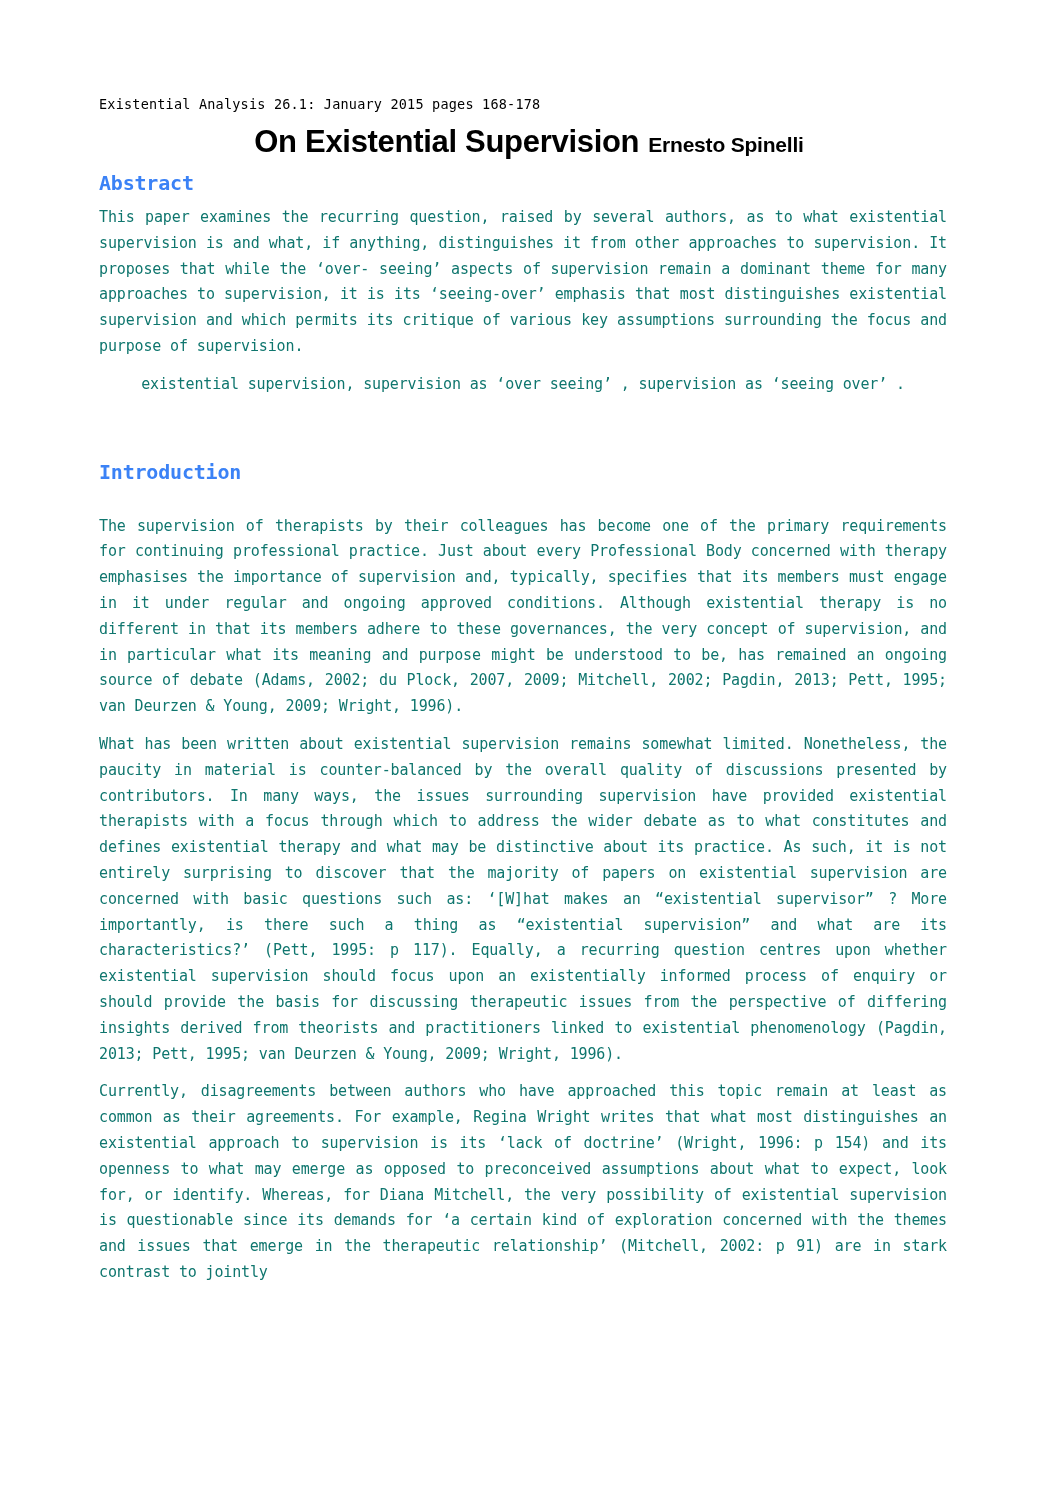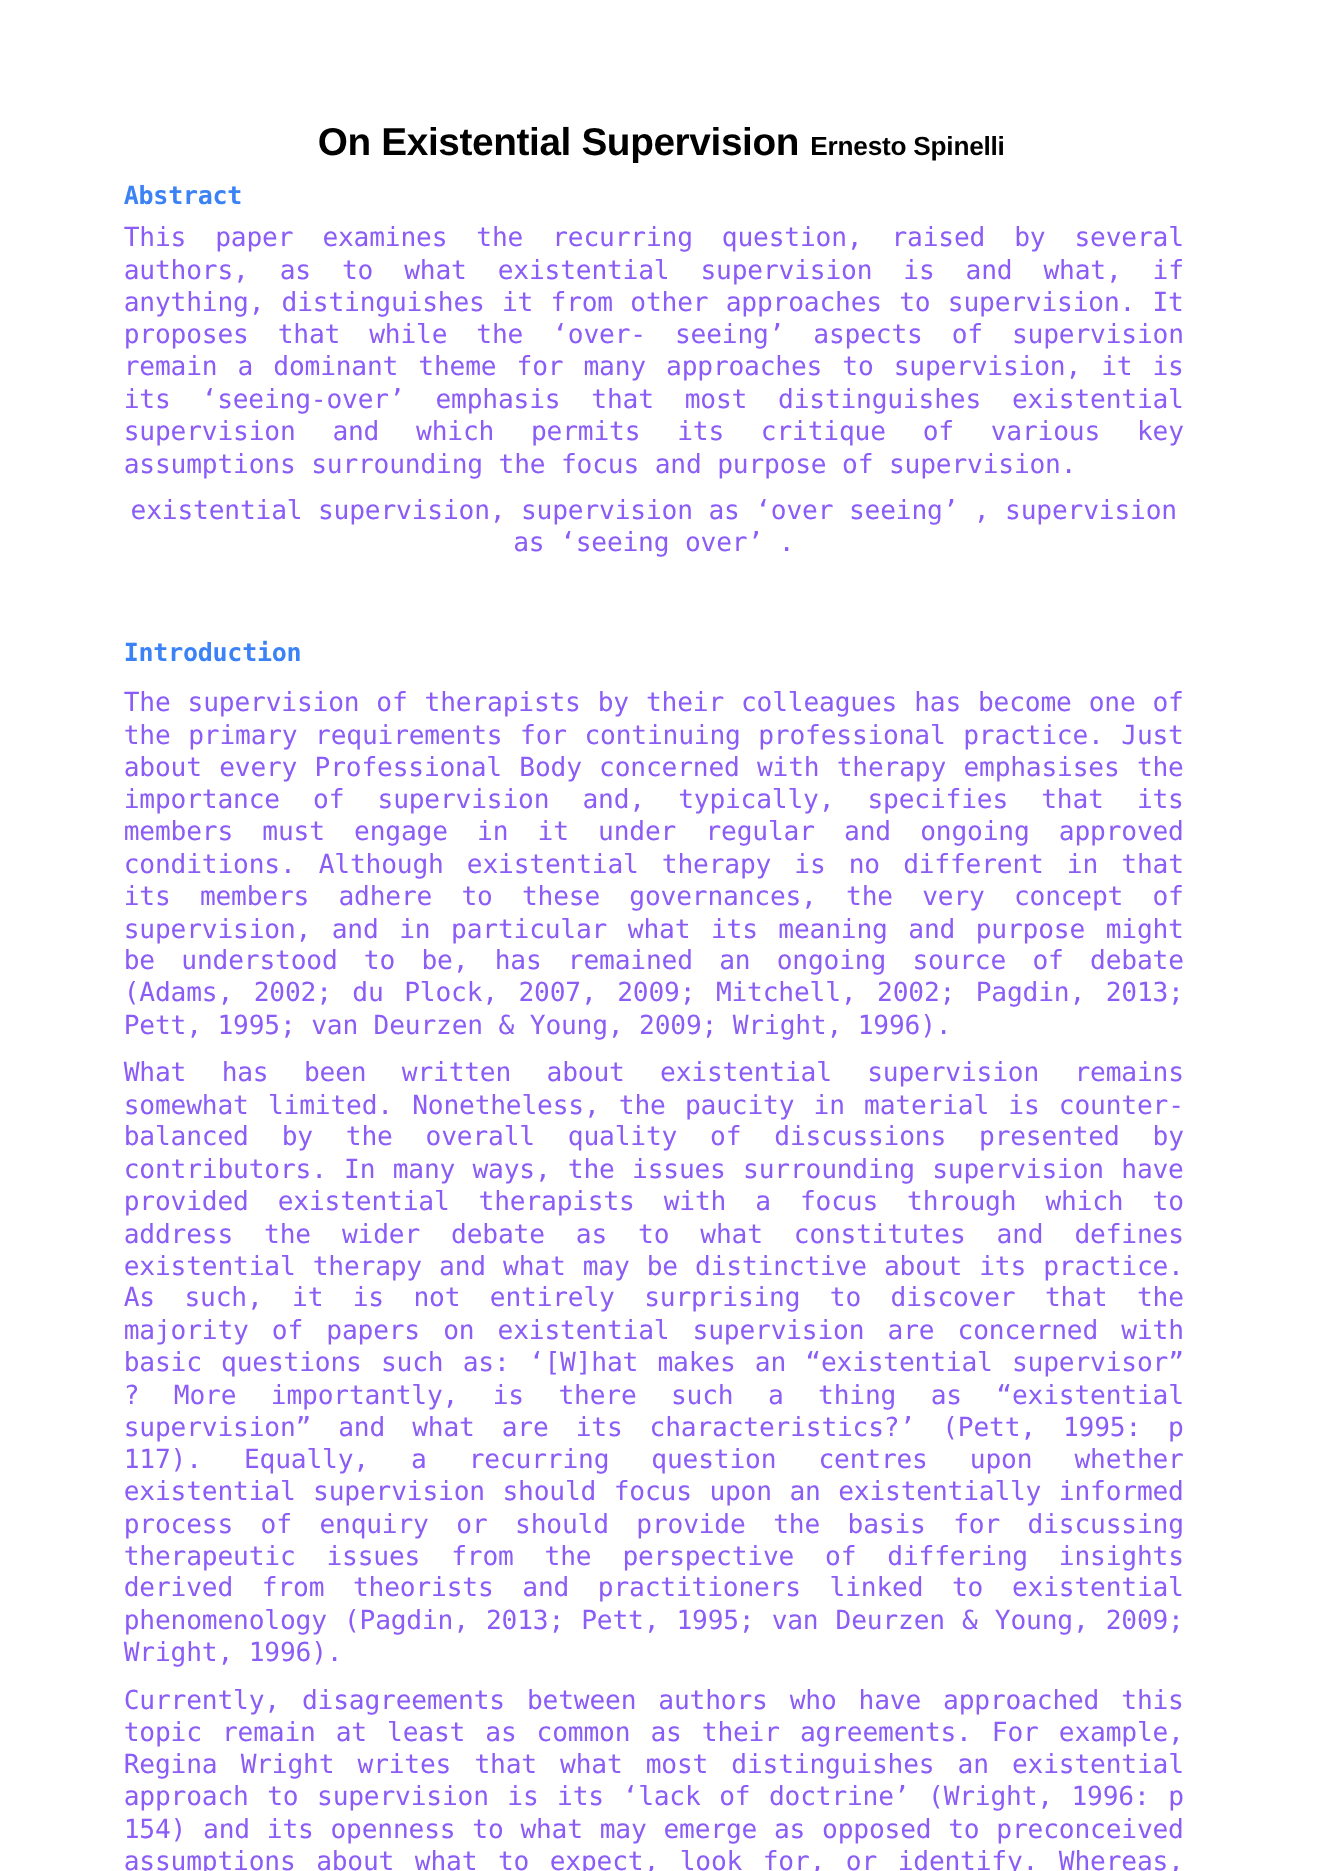--- a/index.html
+++ b/index.html
@@ -64,47 +64,48 @@
     font-weight: bold;
     font-size: 20px;
     line-height: 27px;
     color: #3b82f6;
     margin: 0;
     padding: 0;
     letter-spacing: -0.2px;
   }
   .heading-abstract { margin-top: 6px; margin-bottom: 8px; }
   .heading-keywords { margin-top: 17px; margin-bottom: 8px; }
-  .heading-intro    { margin-top: 61px; margin-bottom: 14px; }
+  .heading-intro    { margin-top: 61px; margin-bottom: 28px; }
 
   
   .body-para {
     font-family: "DejaVu Sans Mono", "Liberation Mono", monospace;
-    font-size: 21px;
+    font-size: 15px;
     line-height: 25.8px;
-    color: #8b5cf6;
+    color: #0f766e;
     text-align: justify;
     text-justify: inter-word;
     margin: 0 12px 12px 0;
     letter-spacing: -0.15px;
     word-spacing: 0px;
     hyphens: none;
   }
   .body-para.last-line-natural { margin-bottom: 0; }
   .body-para.no-justify {
     text-align: center;
   }
   
 </style>
 </head>
 <body>
 
 <div class="page">
   <div class="content">
 
+    <div class="running-head">Existential Analysis 26.1: January 2015 pages 168-178</div>
 
     <div class="title-line">
       <span class="doc-title">On Existential Supervision</span><span class="doc-author">Ernesto Spinelli</span>
     </div>
 
     <h2 class="section-heading heading-abstract">Abstract</h2>
 
     <p class="body-para">This paper examines the recurring question, raised by several authors, as to what existential supervision is and what, if anything, distinguishes it from other approaches to supervision. It proposes that while the ‘over- seeing’ aspects of supervision remain a dominant theme for many approaches to supervision, it is its ‘seeing-over’ emphasis that most distinguishes existential supervision and which permits its critique of various key assumptions surrounding the focus and purpose of supervision.</p>
 
 

